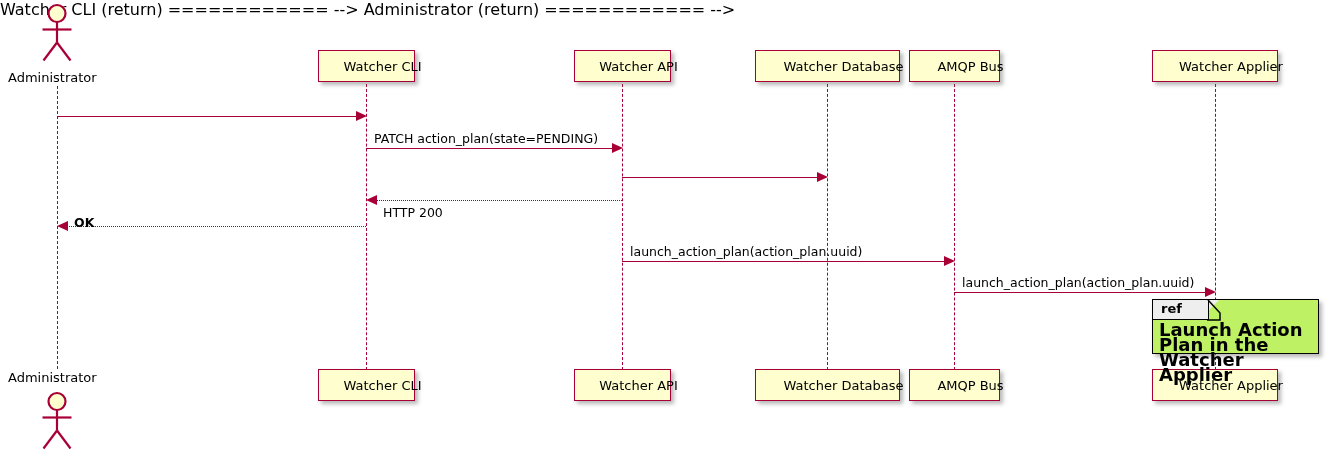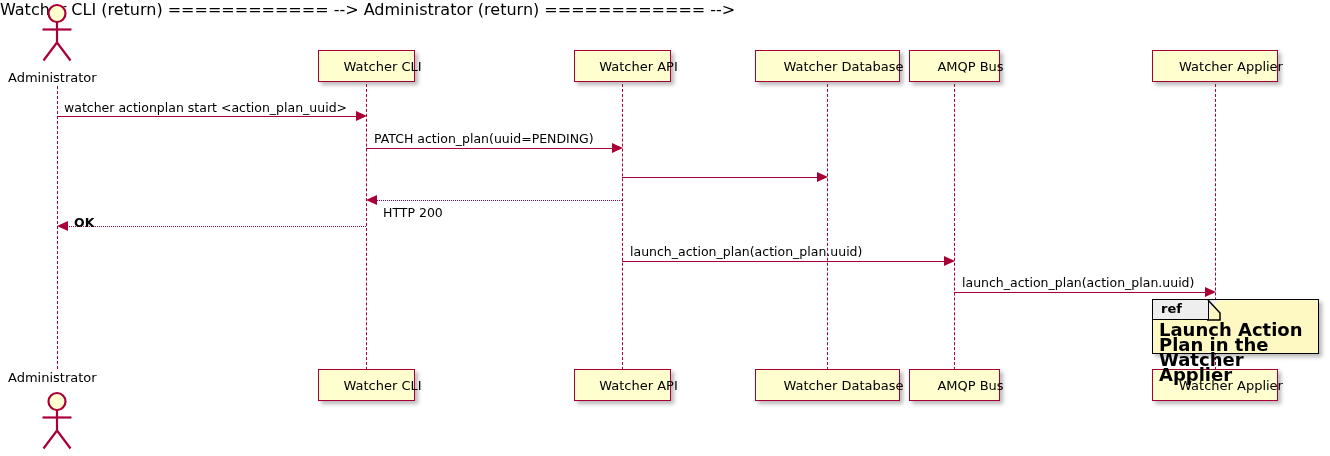--- a/index.html
+++ b/index.html
@@ -88,21 +88,21 @@
     font-size: 12.5px;
     color: #000000;
     white-space: nowrap;
     z-index: 4;
   }
 
   
   .ref-box {
     position: absolute;
     box-sizing: border-box;
-    background: #fef9c3;
+    background: #bef264;
     border: 1.5px solid #000000;
     box-shadow: 3px 3px 4px rgba(100,100,100,0.45);
     z-index: 6;
   }
   .ref-tab {
     position: absolute;
     left: 0;
     top: 0;
     box-sizing: border-box;
     background: #EEEEEE;
@@ -178,26 +178,25 @@
   <div class="participant" style="left:1152px; top:50px; width:126px; height:32px;">Watcher Applier</div>
 
   
   <div class="participant" style="left:318px; top:369px; width:97px; height:32px;">Watcher CLI</div>
   <div class="participant" style="left:574px; top:369px; width:97px; height:32px;">Watcher API</div>
   <div class="participant" style="left:755px; top:369px; width:145px; height:32px;">Watcher Database</div>
   <div class="participant" style="left:909px; top:369px; width:91px; height:32px;">AMQP Bus</div>
   <div class="participant" style="left:1152px; top:369px; width:126px; height:32px;">Watcher Applier</div>
 
   
-  <div class="msg-label" style="left:64px; top:100px;">watcher actionplan start &lt;action_plan_uuid&gt;</div>
   <div class="msg-line" style="left:57px; top:116px; width:300px;"></div>
   <div class="arrow-head right" style="left:356px; top:111px;"></div>
 
   
-  <div class="msg-label" style="left:374px; top:131px;">PATCH action_plan(uuid=PENDING)</div>
+  <div class="msg-label" style="left:374px; top:131px;">PATCH action_plan(state=PENDING)</div>
   <div class="msg-line" style="left:366px; top:148px; width:247px;"></div>
   <div class="arrow-head right" style="left:612px; top:143px;"></div>
 
   
   <div class="msg-line" style="left:622px; top:177px; width:196px;"></div>
   <div class="arrow-head right" style="left:817px; top:172px;"></div>
 
    Watcher CLI (return) ============ --&gt;
   <div class="msg-label" style="left:383px; top:188px;margin-top:17px;">HTTP 200</div>
   <div class="msg-line dotted" style="left:376px; top:200px; width:246px;"></div>

